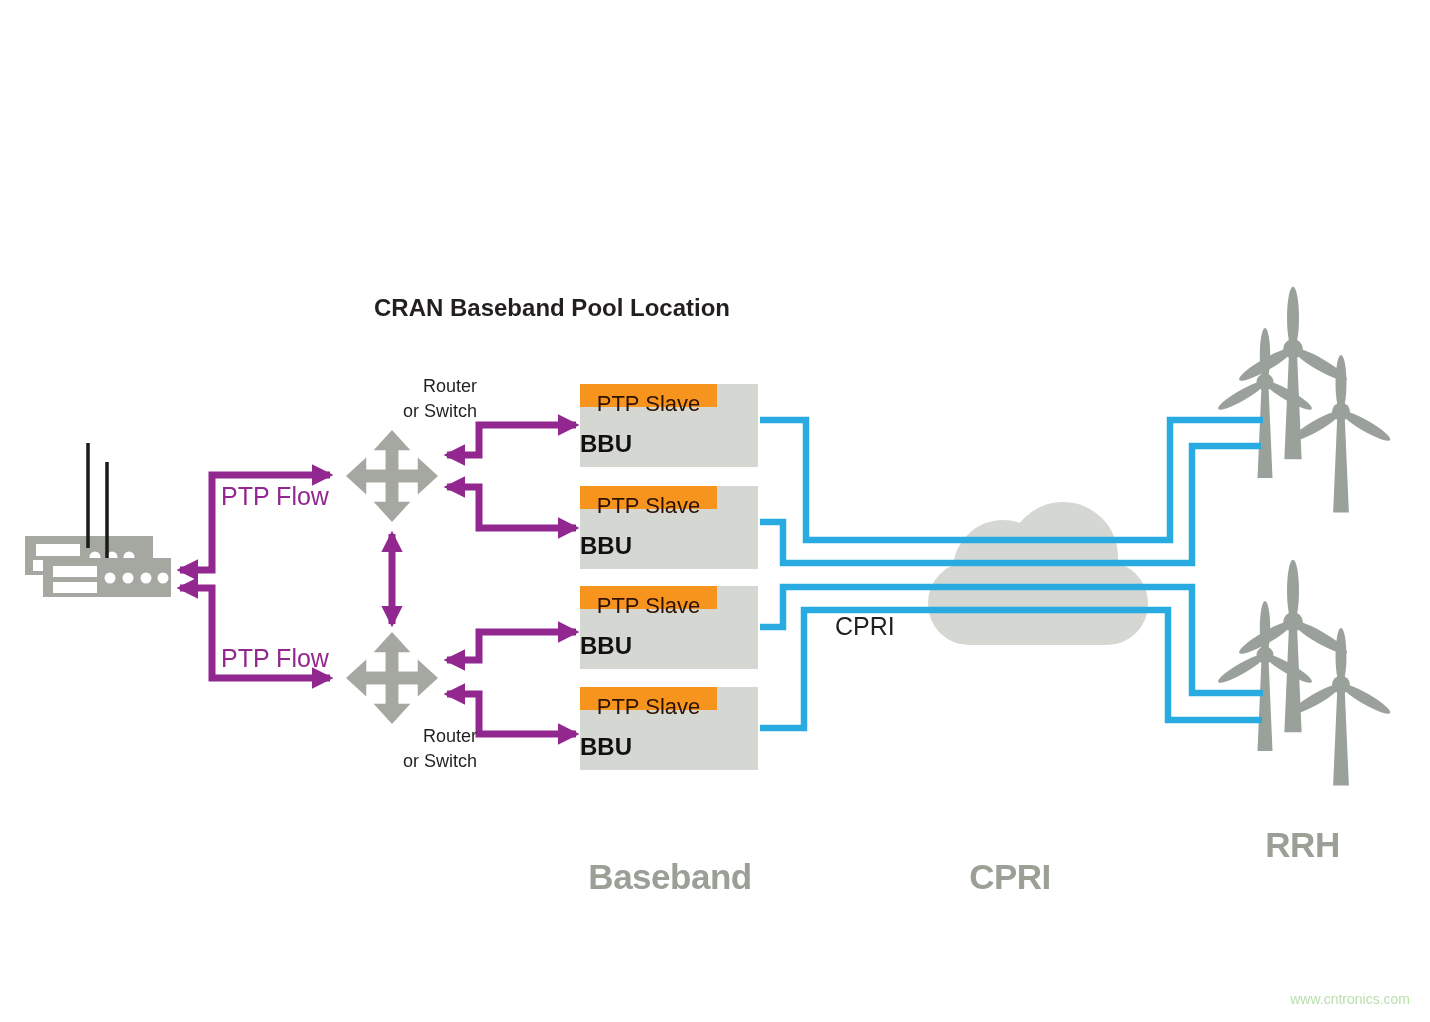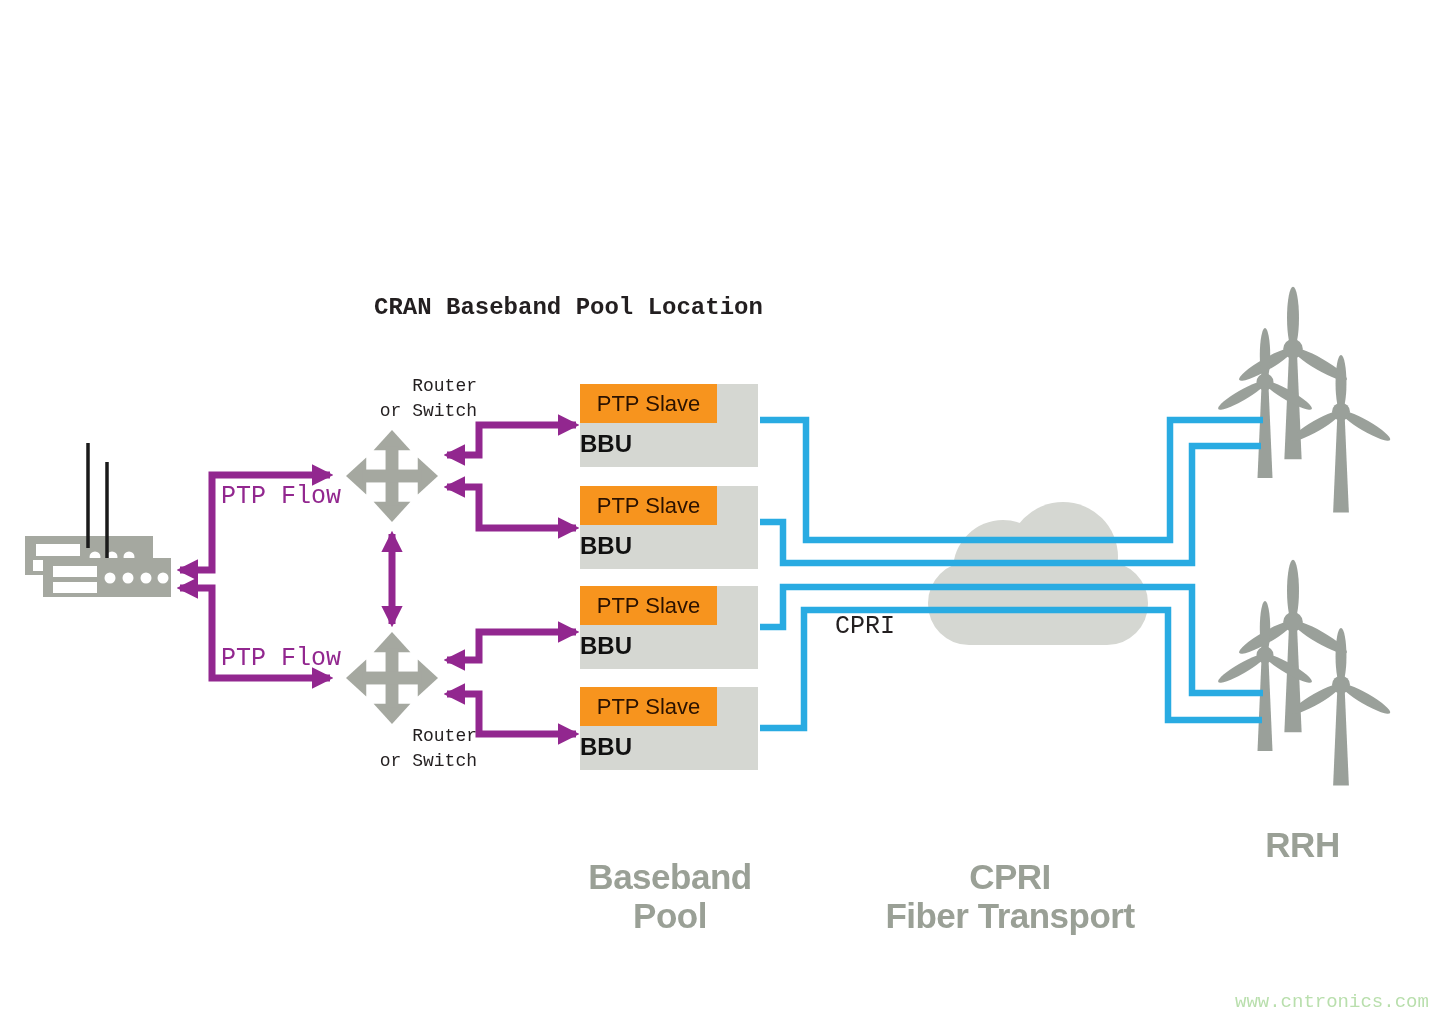--- a/index.html
+++ b/index.html
@@ -6,41 +6,41 @@
     --purple:#92278F; --blue:#29ABE2; --orange:#F7941E;
     --box-gray:#D5D7D2; --icon-gray:#A5A8A0; --turbine-gray:#9AA09A;
     --section-label-gray:#9AA096; --watermark-green:#B9DFAD; --ink:#231F20;
   }
   html,body{margin:0;padding:0;background:#fff;}
   .canvas{
     position:relative;width:1430px;height:1022px;background:#fff;overflow:hidden;
     font-family:"Liberation Sans",sans-serif;color:var(--ink);
   }
   .layer{position:absolute;left:0;top:0;}
-  .txt{position:absolute;white-space:nowrap;font-family:Liberation Mono, monospace;}
+  .txt{position:absolute;white-space:nowrap;}
   .title{left:374px;top:294px;font-size:24px;font-weight:bold;color:var(--ink);}
   .router-label{width:170px;text-align:right;font-size:18px;line-height:25px;color:var(--ink);}
   .router-label.top{left:307px;top:374px;}
   .router-label.bottom{left:307px;top:724px;}
   .ptp-label{font-size:25px;color:var(--purple);text-align:center;}
   .ptp-label.top{left:221px;top:482px;}
   .ptp-label.bottom{left:221px;top:644px;}
   .gm-label{left:8px;top:602px;width:200px;text-align:center;font-size:26px;line-height:29px;color:var(--ink);}
   .bbu{position:absolute;left:580px;width:178px;height:83px;background:var(--box-gray);}
-  .bbu-head{position:absolute;left:0;top:0;width:137px;height:39px;background:var(--orange);
+  .bbu-head{position:absolute;left:0;top:0;width:137px;height:23px;background:var(--orange);
             font-size:22px;line-height:39px;text-align:center;color:#2B1200;}
   .bbu-name{position:absolute;left:0;right:0;top:39px;height:44px;line-height:42px;
             font-weight:bold;font-size:24px;color:#111;}
   .cpri-tag{left:835px;top:612px;font-size:25px;color:var(--ink);}
   .sec{position:absolute;text-align:center;font-weight:bold;font-size:35px;line-height:39px;
        letter-spacing:-0.5px;color:var(--section-label-gray);}
   .sec.baseband{left:545px;top:857px;width:250px;text-align:center;}
   .sec.transport{left:830px;top:857px;width:360px;}
   .sec.rrh{left:1225px;top:825px;width:155px;}
-  .watermark{left:1235px;top:991px;width:175px;text-align:right;font-size:19px;color:var(--watermark-green);}
+  .watermark{left:1235px;top:991px;width:175px;text-align:right;font-size:14px;color:var(--watermark-green);}
 </style>
 </head>
 <body>
 
 <div class="canvas">
 
   <svg class="layer" width="1430" height="1022" viewBox="0 0 1430 1022">
     <defs>
       <marker id="arrow" viewBox="0 0 10 10" refX="8.5" refY="5" markerWidth="3.1" markerHeight="3.1" orient="auto-start-reverse">
         <path d="M0 0 L10 5 L0 10 Z" style="fill:var(--purple,#92278F)"></path>
@@ -155,22 +155,20 @@
   </div>
   <div class="bbu" style="top:687px">
     <div class="bbu-head">PTP Slave</div>
     <div class="bbu-name">BBU</div>
   </div>
 
   <div class="txt cpri-tag">CPRI</div>
 
   <div class="sec baseband">
     <div>Baseband</div>
-    <div>Pool</div>
   </div>
   <div class="sec transport">
     <div>CPRI</div>
-    <div>Fiber Transport</div>
   </div>
   <div class="sec rrh">RRH</div>
 
   <div class="txt watermark">www.cntronics.com</div>
 </div>
 
 </body></html>

